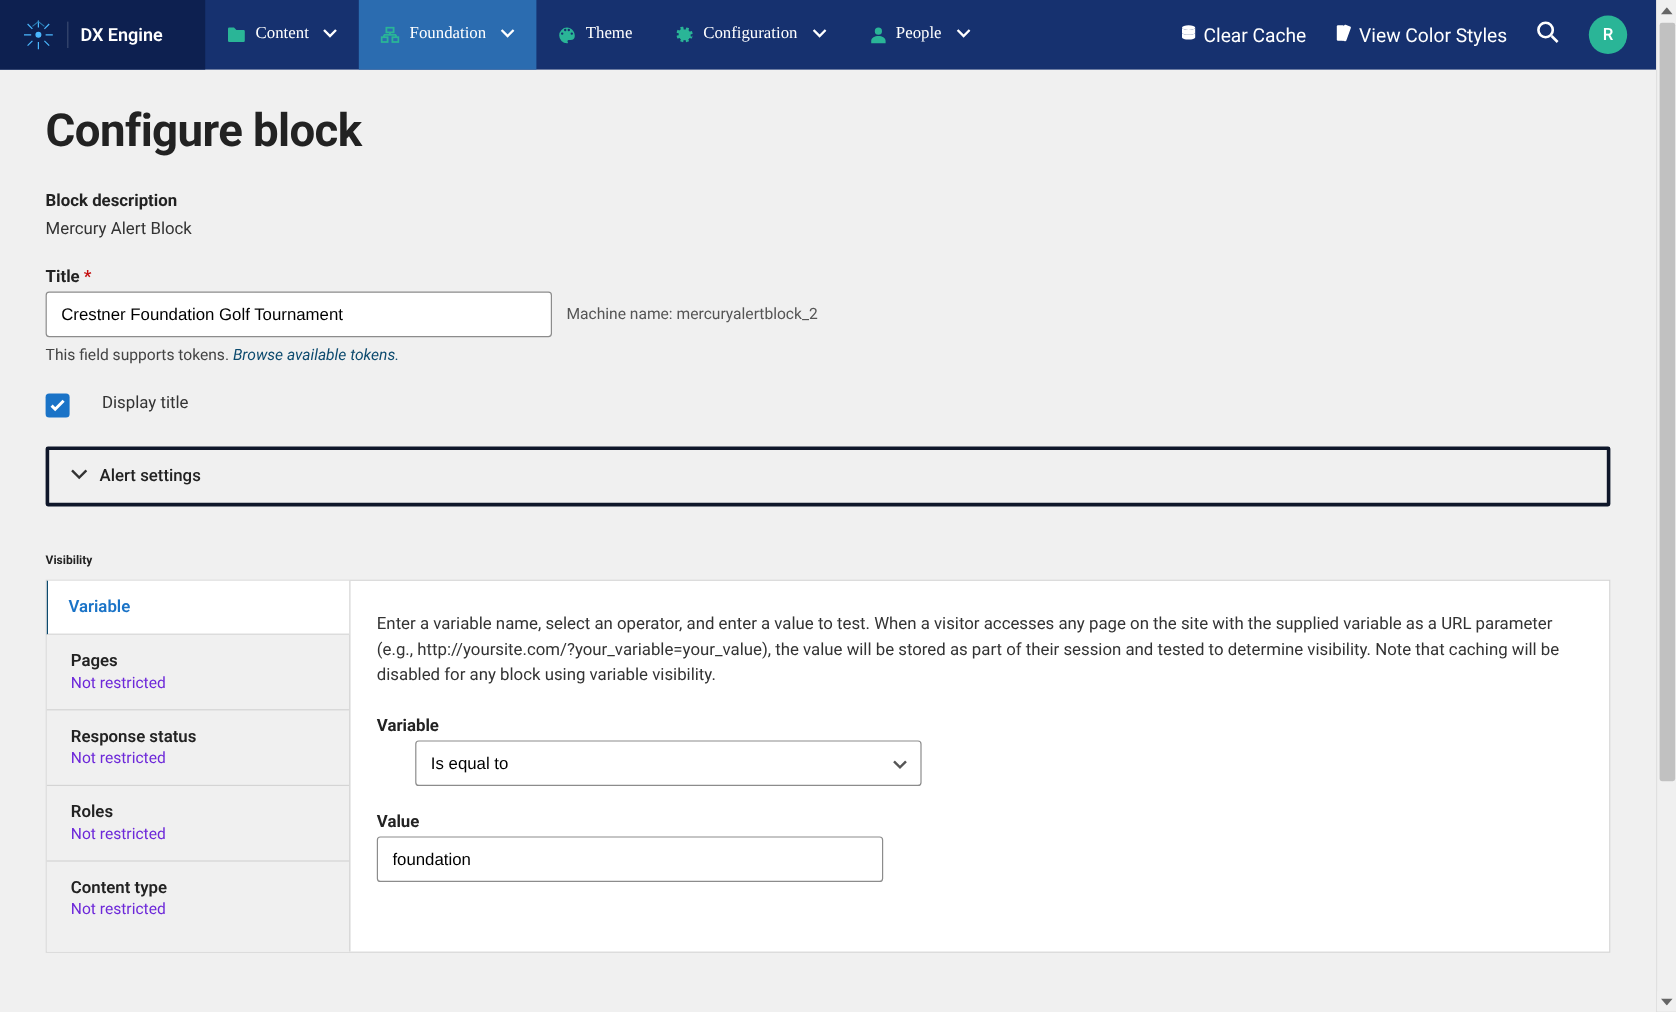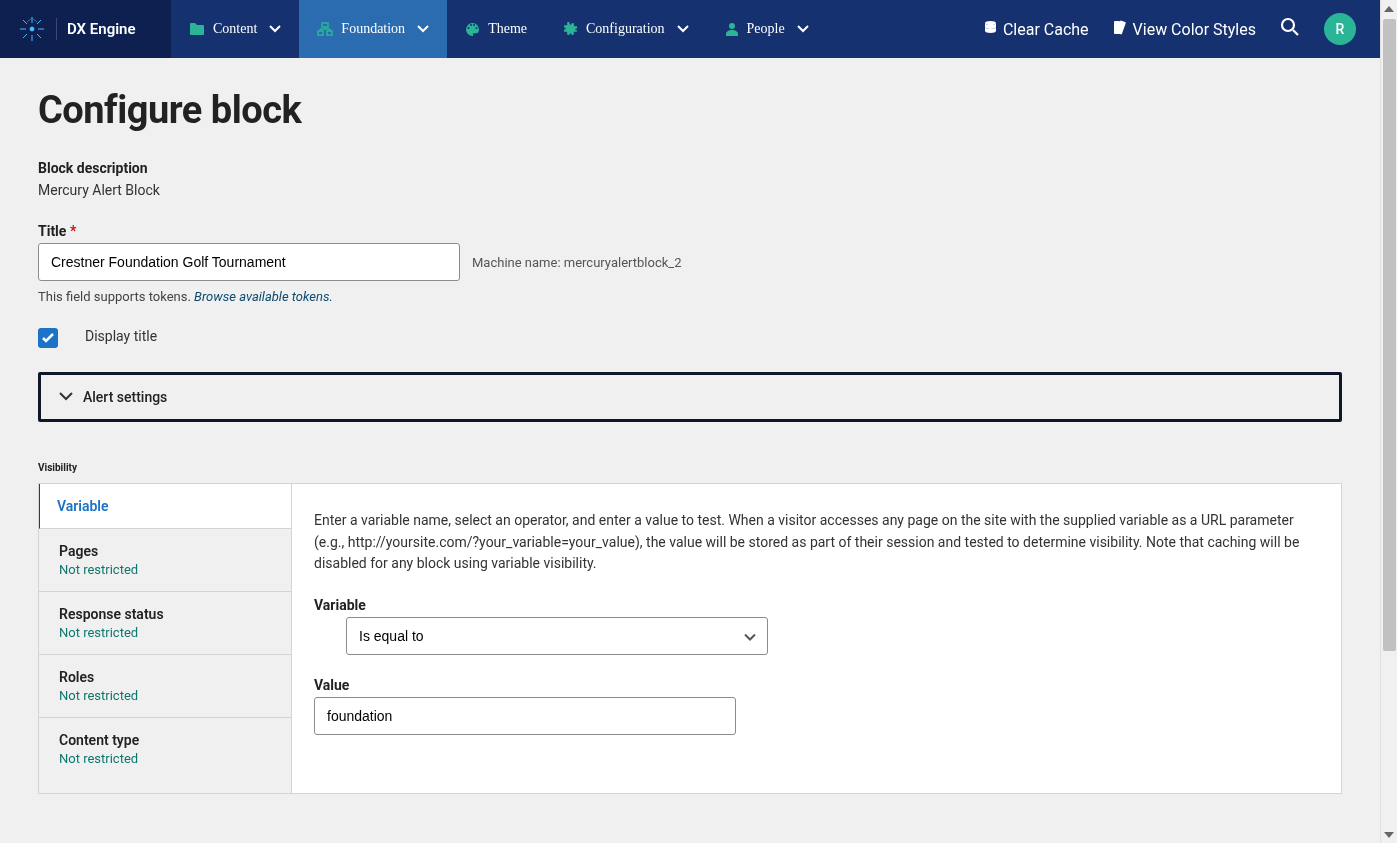--- a/index.html
+++ b/index.html
@@ -38,21 +38,21 @@
 .details-summary { padding: 14px 18px; display: flex; align-items: center; gap: 10px; cursor: pointer; font-size: 14px; font-weight: 500; }
 
 h2.section { font-size: 10px; font-weight: 700; margin-bottom: 10px; }
 .visibility-wrap { display: flex; border: 1px solid #d4d4d4; background: #fff; }
 .vtabs { width: 253px; border-right: 1px solid #d4d4d4; background: #f0f0f0; }
 .vtab { padding: 14px 20px; border-bottom: 1px solid #d4d4d4; cursor: pointer; }
 .vtab:last-child { border-bottom: none; }
 .vtab.active { background: #fff; border-left: 1px solid #0c4a6e; padding-left: 17px; }
 .vtab-title { font-weight: 600; font-size: 14px; }
 .vtab.active .vtab-title { color: #1a73c7; }
-.vtab-sub { font-size: 13px; color: #0f766e; margin-top: 3px; }
+.vtab-sub { font-size: 13px; color: #6d28d9; margin-top: 3px; }
 .vtab-panel { flex: 1; padding: 26px 22px 36px; }
 .vtab-panel p { font-size: 14px; line-height: 1.55; color: #333; margin-bottom: 22px; }
 .form-group { margin-bottom: 22px; }
 .select { appearance: none; position: relative; width: 192px; padding-right: 36px; margin-left: 32px; }
 .select-wrap { position: relative; display: inline-block; }
 .select-wrap .chev-dn { position: absolute; right: 12px; top: 50%; transform: translateY(-50%); pointer-events: none; }
 
 .outer-scroll { position: fixed; right: 0; top: 0; bottom: 0; width: 17px; background: #f0f0f0; border-left: 1px solid #e0e0e0; display: flex; flex-direction: column; align-items: center; }
 .outer-scroll .arrow { width: 100%; height: 17px; display: flex; align-items: center; justify-content: center; background: #f0f0f0; color: #666; }
 .outer-scroll .thumb { width: 13px; flex: 0 0 75%; background: #c1c1c1; border-radius: 2px; margin-top: 2px; }

